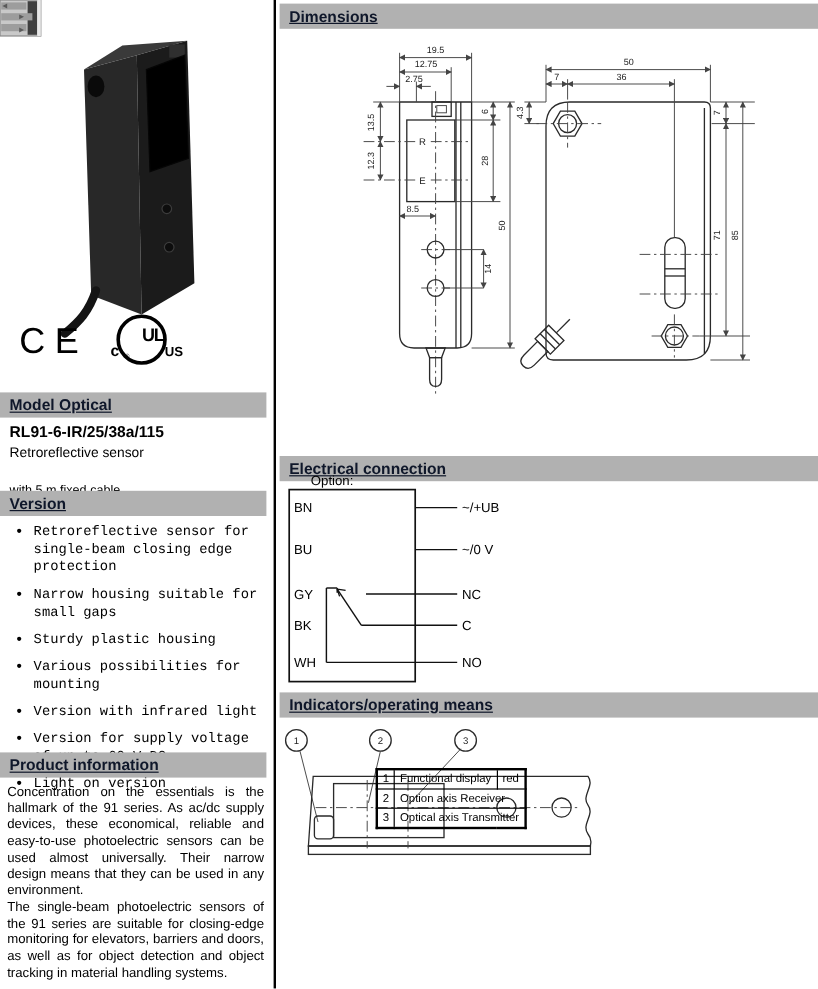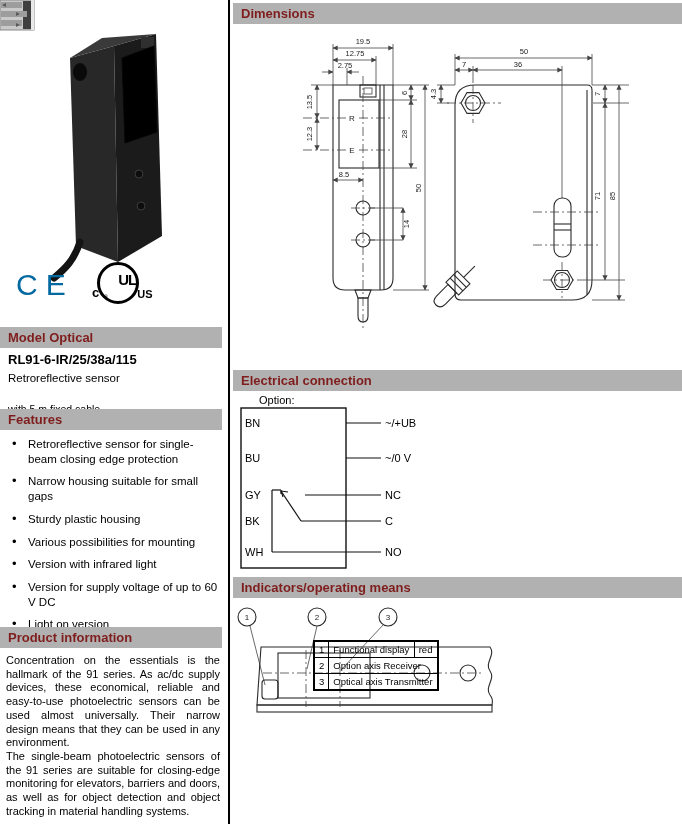--- a/index.html
+++ b/index.html
@@ -1,35 +1,35 @@
 <!DOCTYPE html>
 <html><head>
 <meta charset="utf-8">
 <style>
   html,body{margin:0;padding:0;background:#fff;}
   .page{position:relative;width:682px;height:824px;background:#fff;overflow:hidden;
         font-family:"Liberation Sans",sans-serif;color:#000;}
   .divider{position:absolute;left:228px;top:0;width:2px;height:824px;background:#000;}
-  .hdr{position:absolute;background:#b1b1b1;color:#7f1d1d;font-weight:bold;font-size:13px;
-       line-height:21px;height:21px;padding-left:8px;box-sizing:border-box;}
+  .hdr{position:absolute;background:#b1b1b1;color:#0f172a;font-weight:bold;font-size:13px;
+       line-height:21px;height:21px;padding-left:8px;box-sizing:border-box;text-decoration:underline;}
   .hdr-left{left:0;width:222px;}
   .hdr-right{left:233px;width:449px;}
 
   
   .model-number{position:absolute;left:8px;top:352px;font-size:13px;font-weight:bold;}
   .model-sub{position:absolute;left:8px;top:372px;font-size:11.5px;}
   .model-cable{position:absolute;left:8px;top:390px;font-size:10.5px;margin-top:13px;}
   .features-list{position:absolute;left:8px;top:437px;width:210px;margin:0;padding:0;list-style:none;}
-  .features-list li{position:relative;padding-left:20px;margin-bottom:8px;font-size:11.5px;line-height:1.28;}
+  .features-list li{position:relative;padding-left:20px;margin-bottom:8px;font-size:11.5px;line-height:1.28;font-family:Liberation Mono, monospace;}
   .features-list li::before{content:"\2022";position:absolute;left:4px;top:-1px;font-size:13px;}
   .prodinfo{position:absolute;left:6px;top:654px;width:214px;font-size:11px;line-height:13.7px;text-align:justify;}
   .prodinfo p{margin:0;}
 
   
-  .ce-mark{position:absolute;left:16px;top:268px;font-size:30px;letter-spacing:8px;color:#0369a1;}
+  .ce-mark{position:absolute;left:16px;top:268px;font-size:30px;letter-spacing:8px;color:#000000;}
   .ul-mark{position:absolute;left:92px;top:262px;display:flex;align-items:flex-end;}
   .ul-c{font-weight:bold;font-size:13px;margin-right:-2px;margin-bottom:4px;}
   .ul-circle{display:inline-block;width:36px;height:36px;border:3px solid #000;border-radius:50%;
              position:relative;text-align:right;}
   .ul-letters{font-weight:bold;font-size:15px;line-height:30px;letter-spacing:-1px;}
   .ul-reg{position:absolute;left:4px;bottom:1px;font-size:5px;}
   .ul-us{font-weight:bold;font-size:11px;margin-left:-2px;margin-bottom:4px;}
 
   
   .ind-table{position:absolute;left:313px;top:640px;border-collapse:collapse;font-size:9.5px;}
@@ -84,21 +84,21 @@
       <span class="ul-reg">®</span>
     </span>
     <span class="ul-us">US</span>
   </div>
 
   <div class="hdr hdr-left" style="top:327px;">Model Optical</div>
   <div class="model-number">RL91-6-IR/25/38a/115</div>
   <div class="model-sub">Retroreflective sensor</div>
   <div class="model-cable">with 5 m fixed cable</div>
 
-  <div class="hdr hdr-left" style="top:409px;">Features</div>
+  <div class="hdr hdr-left" style="top:409px;">Version</div>
   <ul class="features-list">
     <li>Retroreflective sensor for single-beam closing edge protection</li>
     <li>Narrow housing suitable for small gaps</li>
     <li>Sturdy plastic housing</li>
     <li>Various possibilities for mounting</li>
     <li>Version with infrared light</li>
     <li>Version for supply voltage of up to 60 V DC</li>
     <li>Light on version</li>
   </ul>
 
@@ -224,21 +224,21 @@
         <line class="thin" x1="359" y1="272" x2="392" y2="272"></line>
       <line class="dim" x1="372" y1="57" x2="372" y2="75" marker-start="url(#ar)" marker-end="url(#ar)"></line>
       <text class="dimtxt" transform="rotate(-90 367 66)" x="367" y="66" text-anchor="middle">7</text>
       <line class="dim" x1="372" y1="75" x2="372" y2="252" marker-start="url(#ar)" marker-end="url(#ar)"></line>
       <text class="dimtxt" transform="rotate(-90 367 168)" x="367" y="168" text-anchor="middle">71</text>
       <line class="dim" x1="386" y1="57" x2="386" y2="272" marker-start="url(#ar)" marker-end="url(#ar)"></line>
       <text class="dimtxt" transform="rotate(-90 382 168)" x="382" y="168" text-anchor="middle">85</text>
     </g>
   </svg>
 
-  <div class="hdr hdr-right" style="top:370px;">Electrical connection</div>
+  <div class="hdr hdr-right" style="top:380px;">Electrical connection</div>
   <svg style="left:233px;top:396px;" width="240" height="190" viewBox="0 0 240 190">
     <text class="eltxt" x="26" y="8">Option:</text>
     <rect x="8" y="12" width="105" height="160" fill="none" stroke="#111" stroke-width="1.4"></rect>
     <text class="eltxt" x="12" y="31">BN</text>
     <text class="eltxt" x="12" y="66">BU</text>
     <text class="eltxt" x="12" y="103">GY</text>
     <text class="eltxt" x="12" y="129">BK</text>
     <text class="eltxt" x="12" y="160">WH</text>
     <line class="wire" x1="113" y1="27" x2="148" y2="27"></line>
     <line class="wire" x1="113" y1="62" x2="148" y2="62"></line>

